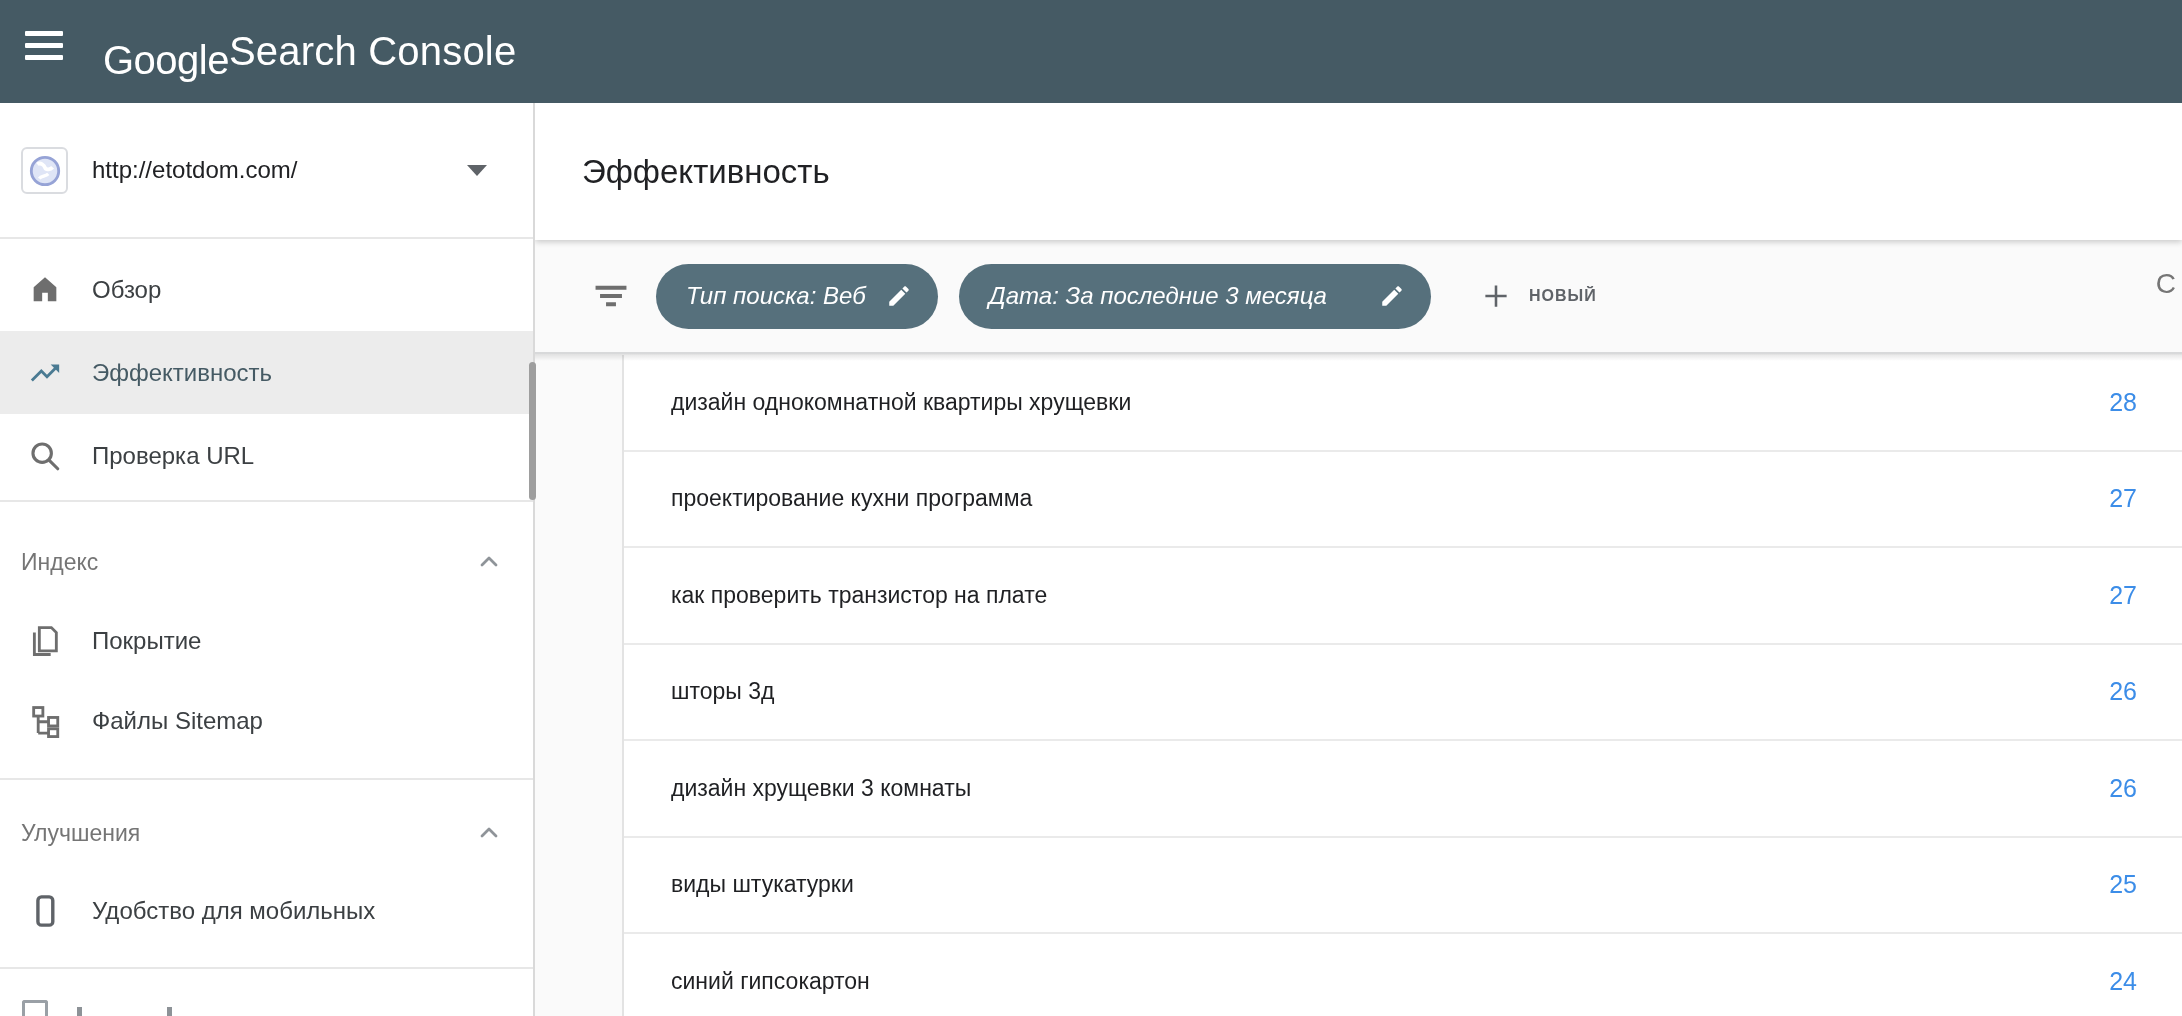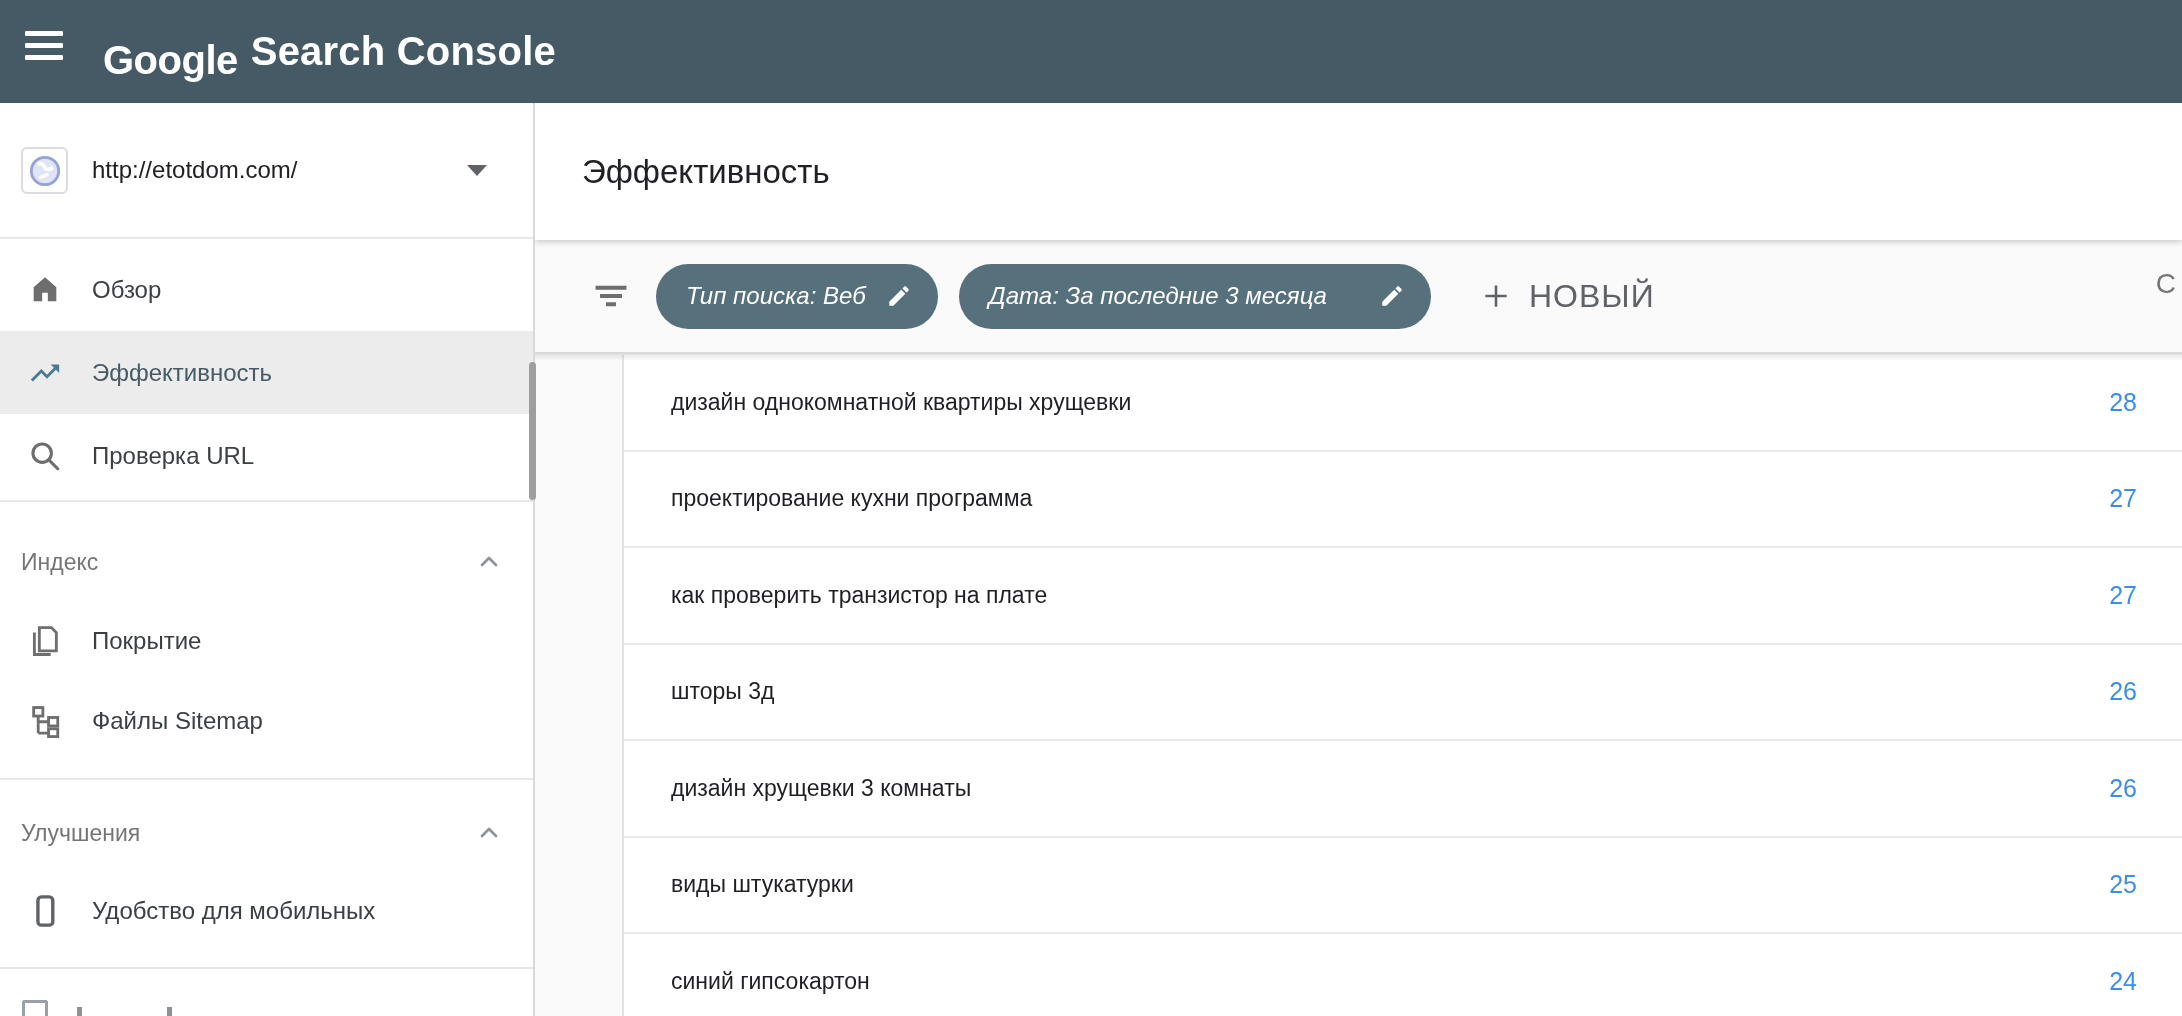--- a/index.html
+++ b/index.html
@@ -8,22 +8,22 @@
   }
   *{box-sizing:border-box;margin:0;padding:0;}
   html,body{width:2182px;height:1016px;overflow:hidden;}
   body{position:relative;font-family:"Liberation Sans",sans-serif;background:#fafafa;}
 
   
   .header{position:absolute;left:0;top:0;width:2182px;height:103px;background:var(--header-bg);z-index:10;display:flex;align-items:center;}
   .hamburger{position:absolute;left:25px;top:31px;width:40px;height:40px;cursor:pointer;}
   .hamburger span{display:block;width:38px;height:4.5px;background:#fff;border-radius:1px;margin:0 0 7.5px 0;}
   .logo{position:absolute;left:103px;top:0;height:103px;display:flex;align-items:center;color:#fff;font-size:40px;white-space:nowrap;}
-  .logo .g{font-weight:700;letter-spacing:-0.5px;margin-top:17px;}
-  .logo .sc{font-weight:700;margin-left:13px;letter-spacing:0.2px;}
+  .logo .g{font-weight:400;letter-spacing:-0.5px;margin-top:17px;}
+  .logo .sc{font-weight:400;letter-spacing:0.2px;}
   .searchbar{position:absolute;left:660px;top:4px;width:1452px;height:85px;background:var(--searchbar-bg);border-radius:14px;display:flex;align-items:center;}
   .searchbar svg{margin-left:28px;flex:0 0 auto;}
   .search-input{flex:1;margin-left:26px;margin-right:30px;border:none;outline:none;background:transparent;font-family:"Liberation Sans",sans-serif;font-size:30px;color:#eef1f3;}
   .search-input::placeholder{color:#b3bdc3;opacity:1;}
 
   
   .sidebar{position:absolute;left:0;top:103px;width:535px;height:913px;background:#fff;border-right:2px solid #d9d9d9;z-index:5;}
   .prop-row{position:absolute;left:0;top:0;width:100%;height:134px;cursor:pointer;}
   .prop-icon-box{position:absolute;left:21px;top:44px;width:47px;height:47px;border:2px solid #dadce0;border-radius:6px;background:#fff;display:flex;align-items:center;justify-content:center;}
   .prop-url{position:absolute;left:92px;top:53px;font-size:24px;color:#202124;}
@@ -46,21 +46,21 @@
   .title-bar{position:absolute;left:0;top:0;width:100%;height:137px;background:#fff;box-shadow:0 2px 6px rgba(0,0,0,0.20);z-index:3;}
   .page-title{position:absolute;left:47px;top:50%;transform:translateY(-50%);font-size:33px;font-weight:500;color:#202124;}
   .filter-bar{position:absolute;left:0;top:137px;width:100%;height:112px;display:flex;align-items:center;padding-left:58px;}
   .filter-icon-btn{width:36px;height:36px;flex:0 0 auto;cursor:pointer;}
   .chip{height:65px;border-radius:33px;background:var(--chip-bg);color:#fff;display:flex;align-items:center;padding:0 26px 0 30px;cursor:pointer;flex:0 0 auto;}
   .chip .clabel{font-size:24px;white-space:nowrap;font-style:italic;}
   .chip svg{margin-left:20px;}
   .chip1{margin-left:27px;}
   .chip2{margin-left:21px;gap:32px;}
   .new-btn{margin-left:48px;display:flex;align-items:center;cursor:pointer;flex:0 0 auto;}
-  .new-btn .nb-label{margin-left:16px;font-size:32px;font-weight:400;letter-spacing:1px;color:#5f6368;}
+  .new-btn .nb-label{margin-left:16px;font-size:16px;font-weight:700;letter-spacing:1px;color:#5f6368;}
   .partial-right{position:absolute;right:6px;top:165px;font-size:28px;color:#757575;}
   .content-topline{position:absolute;left:0;top:249px;width:100%;height:9px;border-top:2px solid #d8d9da;background:linear-gradient(to bottom,rgba(0,0,0,0.10),rgba(0,0,0,0));z-index:2;}
   .table-card{position:absolute;left:87px;top:252px;width:1560px;height:664px;background:#fff;border-left:2px solid #e3e3e3;overflow:hidden;z-index:1;}
   .t-row{height:96.5px;border-bottom:2px solid #eaeaea;display:flex;align-items:center;padding:0 45px 0 47px;cursor:pointer;background:#fff;gap:24px;}
   .t-query{font-size:23px;color:#1f2023;white-space:nowrap;}
   .t-value{margin-left:auto;font-size:25px;color:var(--link-blue);}
 </style>
 </head>
 <body>
 

